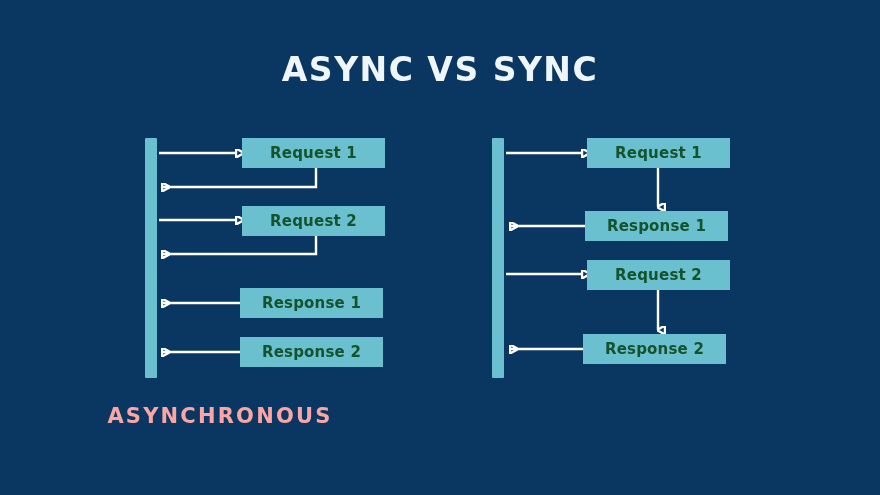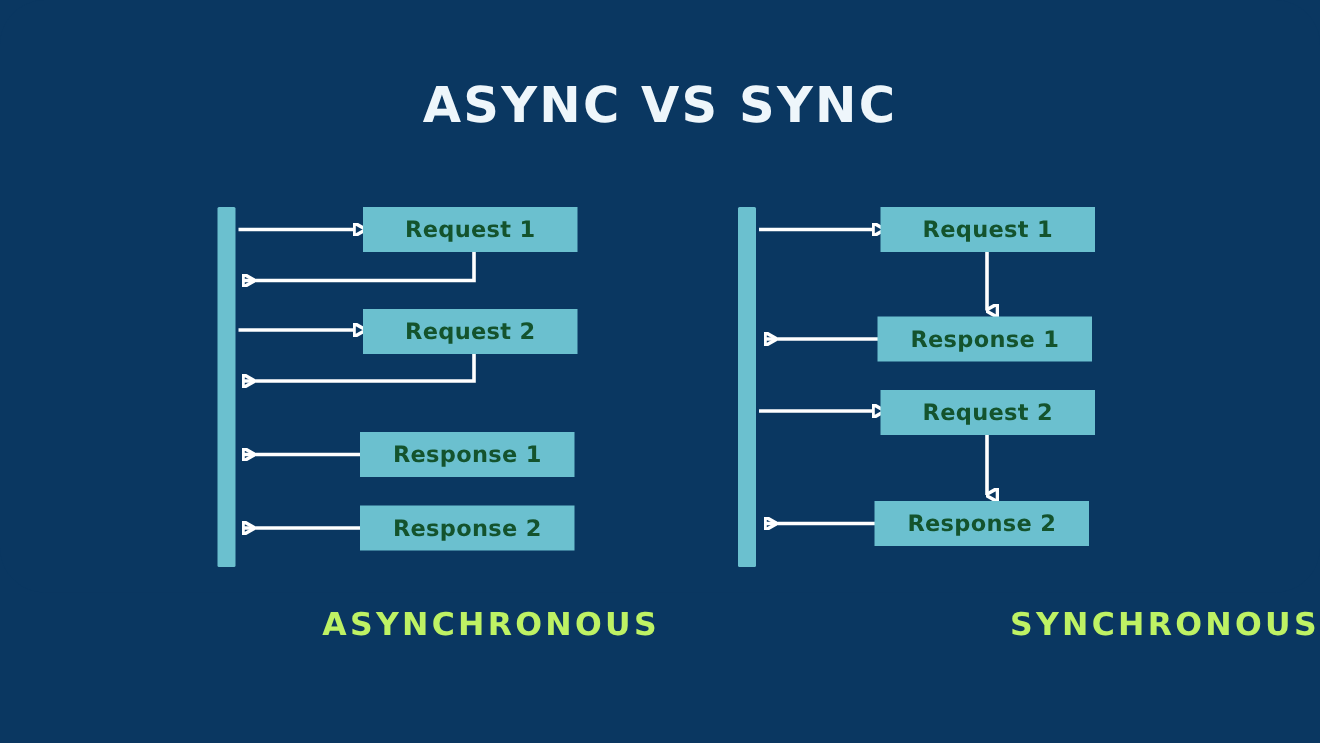--- a/index.html
+++ b/index.html
@@ -55,25 +55,25 @@
     display: flex;
     align-items: center;
     justify-content: center;
     letter-spacing: 0.2px;
     box-sizing: border-box;
   }
   .caption {
     position: absolute;
     top: 404px;
     width: 440px;
-    text-align: right;
+    text-align: center;
     font-size: 21px;
     font-weight: bold;
     letter-spacing: 2.2px;
-    color: #bef264;
+    color: #fca5a5;
   }
   svg.conn {
     position: absolute;
     left: 0;
     top: 0;
     width: 440px;
     height: 495px;
     overflow: visible;
     pointer-events: none;
   }
@@ -167,16 +167,15 @@
     </div>
 
     <div class="msgbox" style="left:147px; top:260px; width:143px; height:30px;">
       <span>Request 2</span>
     </div>
 
     <div class="msgbox" style="left:143px; top:334px; width:143px; height:30px;">
       <span>Response 2</span>
     </div>
 
-    <div class="caption">SYNCHRONOUS</div>
   </div>
 
 </div>
 
 </body></html>

